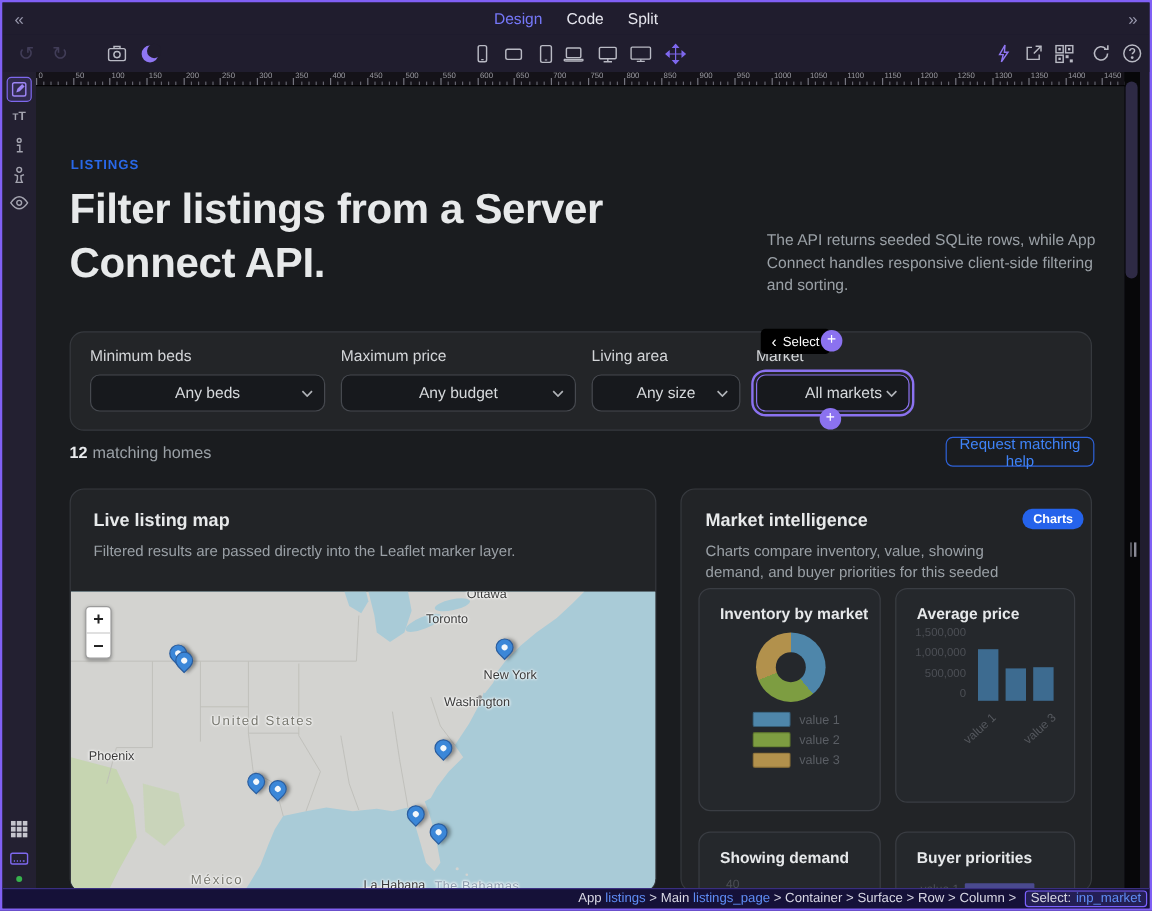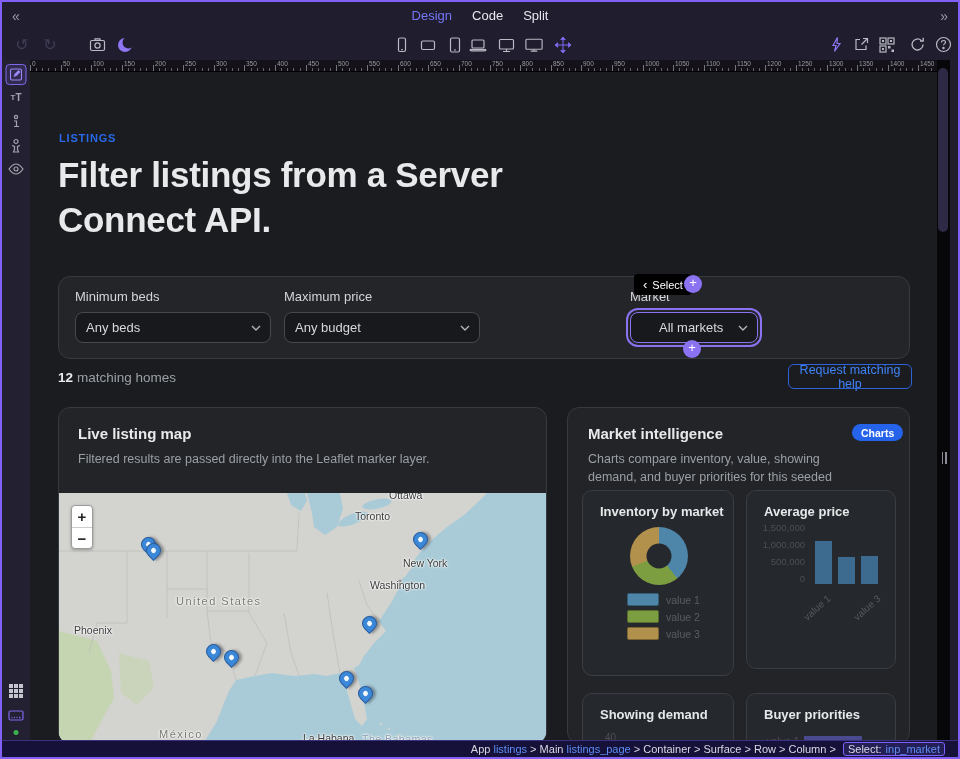--- a/index.html
+++ b/index.html
@@ -37,21 +37,21 @@
   .canvas { position:absolute; left:28px; top:70px; width:907px; height:672px; background:#1a1c1f; overflow:hidden; }
   .abs { position:absolute; }
 
   .eyebrow { font-size:11px; font-weight:bold; letter-spacing:.8px; color:#2968e8; }
   h1.page-title { font-size:35px; line-height:45px; font-weight:bold; color:#e7e9ea; letter-spacing:-.3px; }
   .page-desc { font-size:13px; line-height:19px; color:#9aa0a6; }
 
   .filter-card { background:#232528; border:1px solid #36393e; border-radius:12px; }
   .filter-col { position:absolute; top:12px; }
   .f-label { font-size:13px; color:#d3d5d8; margin-bottom:8px; display:block; }
-  .f-select { height:31px; background:#17191d; border:1px solid #46494f; border-radius:8px; display:flex; align-items:center; padding:0 10px; color:#d6d9dc; font-size:13px; position:relative; }
+  .f-select { height:31px; background:#17191d; border:1px solid #46494f; border-radius:8px; display:flex; align-items:center; padding:0 10px; color:#d6d9dc; font-size:13px; position:relative;justify-content:center; }
   .f-select .chev { position:absolute; right:9px; top:12px; }
   .f-select.selected { border:1px solid #8b72f0; outline:2px solid #8b72f0; outline-offset:2px;padding-left:28px; }
 
   .dmx-tooltip { background:#000; color:#fff; font-size:11px; border-radius:4px; height:21px; display:flex; align-items:center; gap:5px; padding:0 9px; z-index:5; }
   .dmx-tooltip .tt-chev::before { content:'‹'; font-size:13px; }
   .plus-btn { width:18px; height:18px; border-radius:50%; background:#8b72f0; color:#fff; font-size:13px; line-height:16px; text-align:center; z-index:6; }
 
   .results { font-size:13.5px; color:#9aa0a6; }
   .results b { color:#e8eaec; margin-right:4px; }
   .outline-btn { border:1px solid #2e62d9; border-radius:6px; color:#3f83f8; font-size:12.5px; display:flex; align-items:center; justify-content:center; background:transparent; }
@@ -87,21 +87,21 @@
   .tiny-val { position:absolute; font-size:10px; color:#4c4f55; }
   .bp-bar { position:absolute; height:10px; background:#4a4a8f; border-radius:1px; }
 
   
   .scroll-strip { position:absolute; left:935px; top:58px; width:13px; bottom:17px; background:#070709; }
   .scroll-thumb { position:absolute; left:1px; top:8px; width:10px; height:164px; background:#2e2a45; border-radius:5px; }
   .resize-handle { position:absolute; left:3px; top:392px; width:8px; height:12px; display:flex; gap:2px; justify-content:center; }
   .resize-handle i { width:1.5px; height:12px; background:#8a8a96; }
 
   
-  .statusbar { position:absolute; left:0; right:0; bottom:0; height:17px; background:#151138; border-top:1px solid #3a2f80; display:flex; align-items:center; justify-content:flex-end; padding-right:13px; font-size:11px; }
+  .statusbar { position:absolute; left:0; right:0; bottom:0; height:17px; background:#151138; border-top:1px solid #3a2f80; display:flex; align-items:center; justify-content:flex-end; padding-right:2px; font-size:11px; }
   .bc-plain { color:#d8d8e4; white-space:pre; }
   .bc-link { color:#5f8df5; white-space:pre; }
   .bc-box { margin-left:4px; border:1px solid #7b61ff; border-radius:3px; background:#241f55; color:#d8d8e4; padding:0 4px; display:inline-flex; gap:4px; height:14px; align-items:center; }
 </style>
 </head>
 <body>
 
 <div id="app">
 
   <div class="titlebar">
@@ -441,35 +441,45 @@
           <path d="M3.5 7.5h1M6 7.5h1M8.5 7.5h1M11 7.5h1.5" stroke-width="1.4"></path>
         </svg>
     </span>
     <span class="green-dot" style="top:670px"></span>
   </div>
 
   <div class="canvas">
 
     <span class="abs eyebrow" style="left:29px;top:60px">LISTINGS</span>
     <h1 class="abs page-title" style="left:28px;top:80px;width:540px">Filter listings from a Server Connect API.</h1>
+    <p class="abs page-desc" style="left:609px;top:118px;width:275px">The API returns seeded SQLite rows, while App Connect handles responsive client-side filtering and sorting.</p>
 
     <div class="abs filter-card" style="left:28px;top:204px;width:852px;height:83px">
       <div class="filter-col" style="left:16px;width:196px">
         <span class="f-label">Minimum beds</span>
         <div class="f-select">
           <span>Any beds</span>
           <svg class="chev" width="10" height="6" viewBox="0 0 10 6" fill="none" stroke="#b0b3b8" stroke-width="1.4">
               <polyline points="1,1 5,5 9,1"></polyline>
             </svg>
         </div>
       </div>
       <div class="filter-col" style="left:225px;width:196px">
         <span class="f-label">Maximum price</span>
         <div class="f-select">
           <span>Any budget</span>
+          <svg class="chev" width="10" height="6" viewBox="0 0 10 6" fill="none" stroke="#b0b3b8" stroke-width="1.4">
+              <polyline points="1,1 5,5 9,1"></polyline>
+            </svg>
+        </div>
+      </div>
+      <div class="filter-col" style="left:434px;width:124px">
+        <span class="f-label">Living area</span>
+        <div class="f-select">
+          <span>Any size</span>
           <svg class="chev" width="10" height="6" viewBox="0 0 10 6" fill="none" stroke="#b0b3b8" stroke-width="1.4">
               <polyline points="1,1 5,5 9,1"></polyline>
             </svg>
         </div>
       </div>
       <div class="filter-col" style="left:571px;width:128px">
         <span class="f-label">Market</span>
         <div class="f-select selected">
           <span>All markets</span>
           <svg class="chev" width="10" height="6" viewBox="0 0 10 6" fill="none" stroke="#b0b3b8" stroke-width="1.4">

